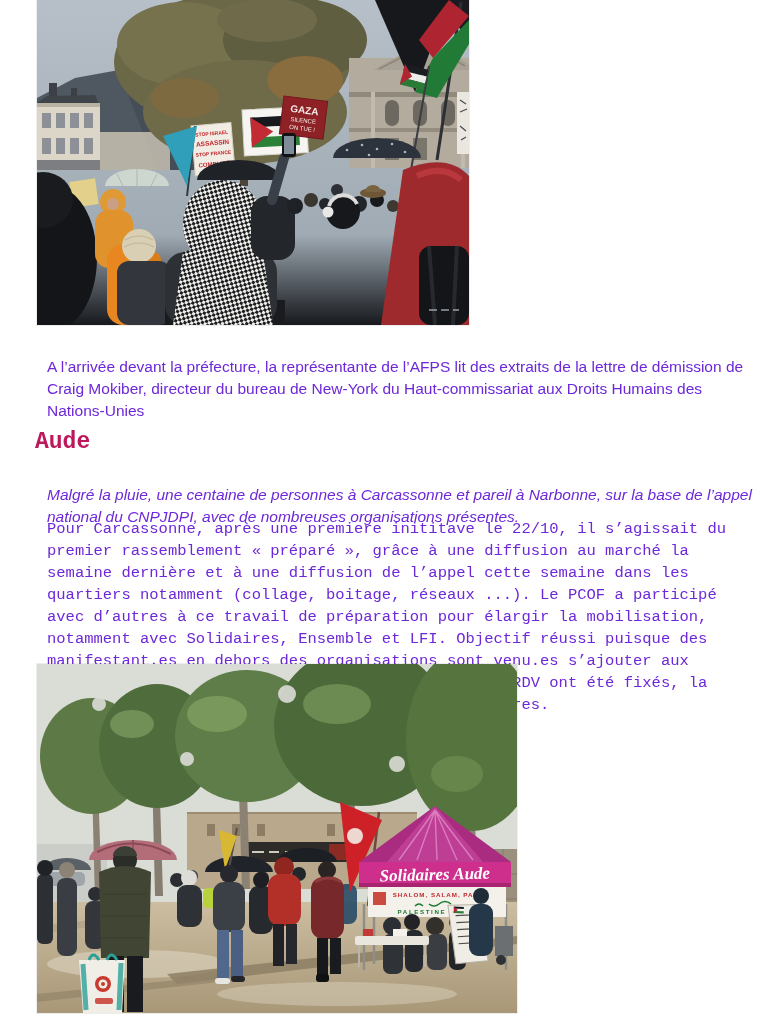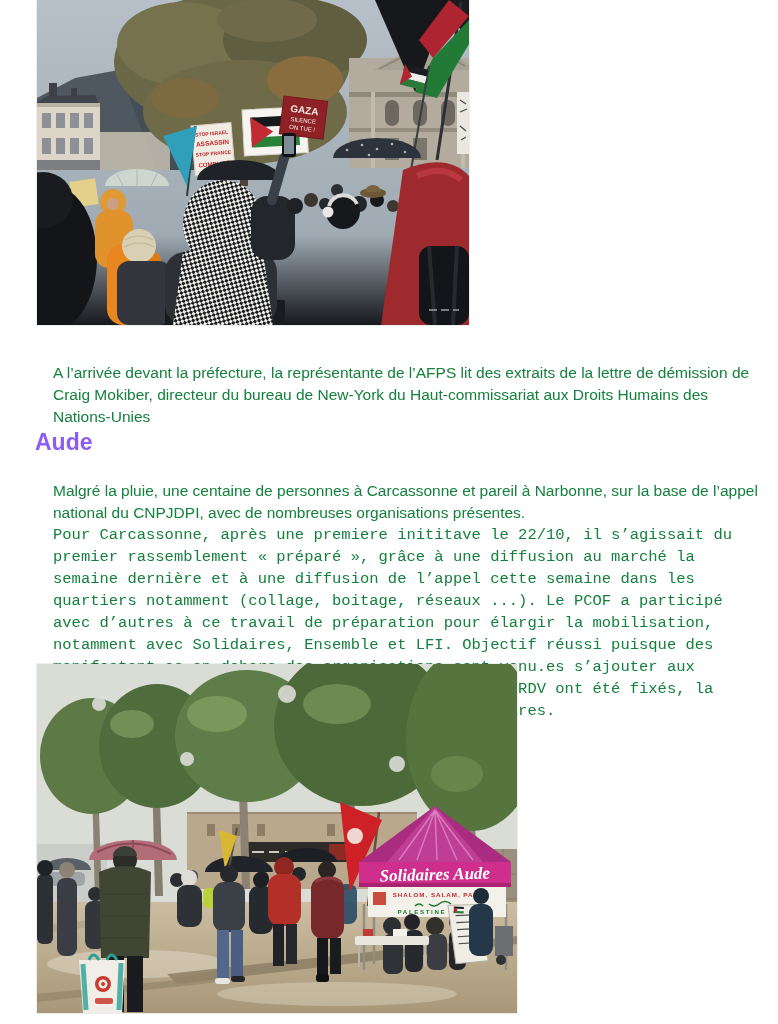--- a/index.html
+++ b/index.html
@@ -6,30 +6,30 @@
   body{
     width:778px;height:1024px;background:#ffffff;overflow:hidden;
     font-family:"Liberation Sans", sans-serif;
   }
   .page{position:relative;width:778px;height:1024px;background:#ffffff;}
   figure.photo{position:absolute;margin:0;box-shadow:0 0 0 1px rgba(0,0,0,0.07);}
   figure.photo svg{display:block;}
   #photo-top{left:37px;top:0;width:432px;height:325px;}
   #photo-bottom{left:37px;top:664px;width:480px;height:349px;}
   .bodytext{
-    position:absolute;left:35px;width:716px;margin:18px;
-    color:#15803d;font-size:15.5px;line-height:22px;
+    position:absolute;left:35px;width:716px;margin:12px;
+    color:#6d28d9;font-size:15.5px;line-height:22px;
   }
   #caption{top:344px;}
   #heading{
     position:absolute;left:35px;top:428px;margin:0;
-    font-family:Liberation Sans, sans-serif;font-weight:bold;
-    font-size:23px;line-height:28px;color:#8b5cf6;
+    font-family:Liberation Mono, monospace;font-weight:bold;
+    font-size:23px;line-height:28px;color:#be185d;
   }
-  #para1{top:462px;}
+  #para1{top:472px;font-style:italic;}
   #para2{top:506px;font-family:Liberation Mono, monospace;}
 </style>
 </head>
 <body>
 
 <div class="page">
 
   <figure class="photo" id="photo-top">
     <svg viewBox="0 0 432 325" width="432" height="325" role="img">
       <defs>

